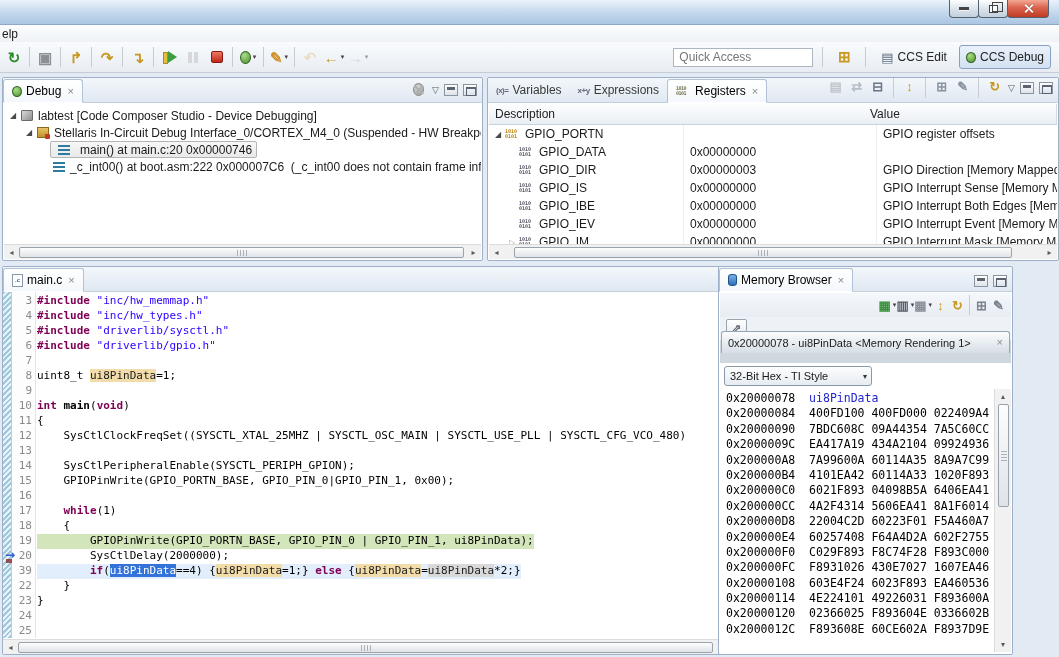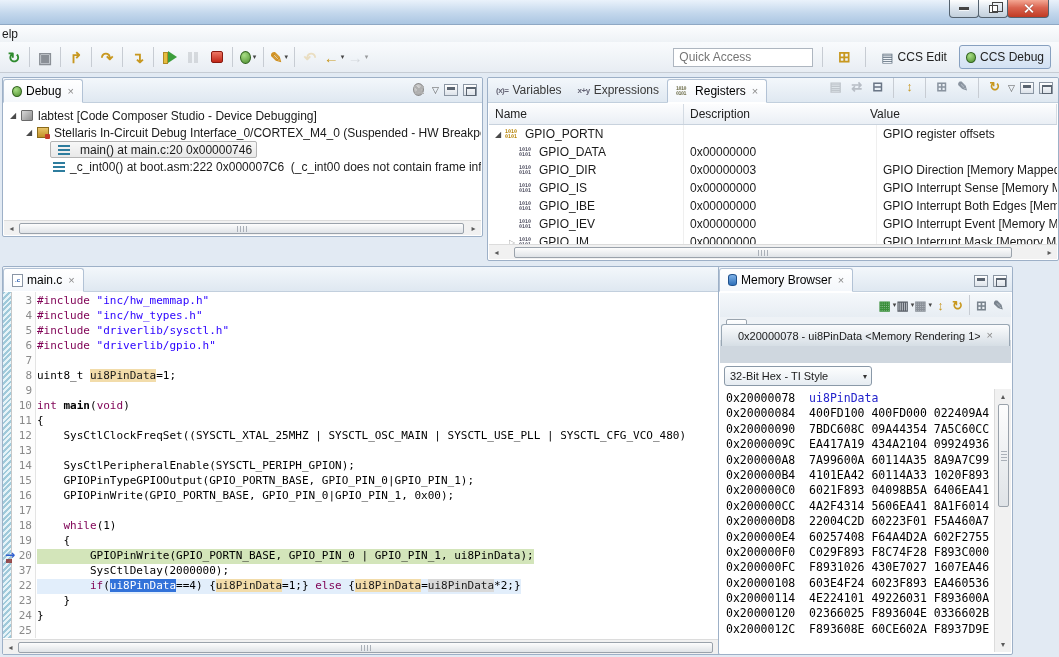--- a/index.html
+++ b/index.html
@@ -100,43 +100,43 @@
   #codewrap{position:absolute;left:0;top:25px;right:0;bottom:0;background:#fff}
   .ruler{position:absolute;left:0;top:0;bottom:16px;width:9px;
     background:repeating-linear-gradient(135deg,#9fc9da 0 2px,#e6f3f8 2px 4px);border-right:1px solid #c8c8c8}
   .lncol{position:absolute;left:9px;top:0;bottom:16px;width:24px;background:#fdfdfd;border-right:1px solid #e4e4e4;padding-top:2px}
   .lnum{height:15px;line-height:15px;font:11px "DejaVu Sans Mono",monospace;color:#8a8a8a;text-align:right;padding-right:3px}
   #code-lines{position:absolute;left:34px;top:0;right:38px;bottom:16px;overflow:hidden;padding-top:2px}
   .cl{height:15px;line-height:15px;font:11px "DejaVu Sans Mono",monospace;white-space:pre}
   .lc{display:inline-block;height:15px}
   .hl-exec{background:#d3e5ba}
   .hl-cursor{background:#e2eefb}
-  .c-kw{color:#7f0055;font-weight:normal}
+  .c-kw{color:#7f0055;font-weight:bold}
   .c-str{color:#2a00ff}
   .c-pl{color:#000}
   .c-b{color:#000;font-weight:bold}
   .c-occ{background:#f2dcaa}
   .c-occw{background:#d9d9d9}
   .c-sel{background:#3272d9;color:#fff}
   .ipmarker{position:absolute;left:0;width:30px;height:15px;font:bold 12px "DejaVu Sans",sans-serif;color:#2f5fd0;line-height:13px;text-align:left;padding-left:2px;z-index:3}
   .ipmarker::after{content:'';position:absolute;left:3px;top:10px;width:6px;height:4px;background:#8a2a2a;opacity:.8}
   #ed-vscroll{right:20px;top:0;bottom:16px}
   #overview{position:absolute;right:0;top:0;bottom:16px;width:20px;background:#f6f6f6;border-left:1px solid #d8d8d8}
   .ovm{position:absolute;left:5px;width:9px;height:6px;border-radius:1px}
 
   
   #mem-toolbar{position:absolute;left:1px;right:1px;top:26px;height:24px;background:linear-gradient(#f5f8fb,#e7edf3);
     display:flex;align-items:center;justify-content:flex-end;padding-right:4px}
   #mem-inputrow{position:absolute;left:1px;right:1px;top:50px;height:23px;background:#eef2f6;display:flex;align-items:center;padding:0 3px}
   #mem-input{flex:1;height:18px;border:1px solid #9aa4ae;background:#fff;font-size:12px;padding:0 4px;font-family:"Liberation Sans",sans-serif;color:#000}
   #mem-gobtn{width:21px;height:19px;margin-left:3px;border:1px solid #9aa4ae;border-radius:2px;background:linear-gradient(#fff,#e2e8ee);
     display:flex;align-items:center;justify-content:center;color:#667;font-size:11px;font-weight:bold}
   #mem-rtabs{position:absolute;left:1px;right:1px;top:73px;height:23px;background:#cfd7df;display:flex;align-items:flex-end}
-  #mem-rtab{flex:1;height:22px;margin:17px 1px;border:1px solid #98a6b3;border-bottom:none;border-radius:3px 3px 0 0;
-    background:linear-gradient(#fbfcfd,#d6dee5);display:flex;align-items:center;font-size:11px;padding:0 16px;gap:5px;white-space:nowrap;overflow:hidden}
+  #mem-rtab{flex:1;height:22px;margin:10px 1px;border:1px solid #98a6b3;border-bottom:none;border-radius:3px 3px 0 0;
+    background:linear-gradient(#fbfcfd,#d6dee5);display:flex;align-items:center;font-size:11px;padding:0 6px;gap:5px;white-space:nowrap;overflow:hidden}
   #mem-fmtrow{position:absolute;left:1px;right:1px;top:96px;height:26px;background:#fff;display:flex;align-items:center;padding-left:4px}
   #mem-select{width:148px;height:20px;border:1px solid #8a99a8;border-radius:3px;background:linear-gradient(#fdfefe,#e6ecf2);
     display:flex;align-items:center;font-size:11px;padding-left:5px;position:relative}
   #mem-select .sel-arrow{position:absolute;right:4px;font-size:8px;color:#333}
   #mem-rows{position:absolute;left:2px;right:18px;top:122px;bottom:2px;overflow:hidden;background:#fff;padding:2px 0 0 5px}
   .mrow{height:15.4px;line-height:15.4px;font:11.5px "DejaVu Sans Mono",monospace;white-space:pre;color:#000}
   .mlabel{color:#2222cc}
   .msel{background:#2f6ed6;color:#fff}
   #mem-vscroll{right:1px;top:122px;bottom:2px}
 </style>
@@ -224,21 +224,21 @@
       <span class="glyph" style="color:#5a6a7a;font-size:13px">▤</span>
       <span>CCS Edit</span>
     </span>
     <span class="persp active">
       <span class="shape-bug" style="width:10px;height:11px"></span>
       <span>CCS Debug</span>
     </span>
   </span>
 </div>
 
-<div class="panel" style="left:2px;top:77px;width:481px;height:160px">
+<div class="panel" style="left:2px;top:77px;width:481px;height:184px">
   <div class="tabstrip">
     <div class="tab active">
       <span class="shape-bug" style="width:10px;height:11px"></span>
       <span>Debug</span>
       <span class="tabx">×</span>
     </div>
     <div class="viewtools">
       <span id="debug-tools" style="display:flex;gap:5px">
           <span class="vti dis">
             <span class="shape-bug-gray"></span>
@@ -324,21 +324,20 @@
           <span class="vti">
             <span class="glyph" style="color: rgb(200, 152, 32);">↻</span>
           </span>
         </span>
       <span class="chev">▽</span>
       <span class="mmbtn minb"></span>
       <span class="mmbtn maxb"></span>
     </div>
   </div>
   <div id="reg-header">
-    <span class="hc c-name">Name</span>
     <span class="hc c-desc" style="border-right:none">Description</span>
     <span class="hc c-val">Value</span>
   </div>
   <div id="reg-rows">
       <div class="rrow">
         <span class="rc c-name">
           <span class="texp" style="margin-left: 4px; color: rgb(74, 74, 74);">◢</span>
           <span class="regicon" style="color: rgb(184, 134, 11); white-space: pre-wrap; margin: 0px 4px 0px 2px;">1010
 0101</span>
           <span>GPIO_PORTN</span>
@@ -435,40 +434,39 @@
         <div class="lnum">11</div>
         <div class="lnum">12</div>
         <div class="lnum">13</div>
         <div class="lnum">14</div>
         <div class="lnum">15</div>
         <div class="lnum">16</div>
         <div class="lnum">17</div>
         <div class="lnum">18</div>
         <div class="lnum">19</div>
         <div class="lnum">20</div>
-        <div class="lnum">37</div>
+        <div class="lnum">39</div>
         <div class="lnum">22</div>
         <div class="lnum">23</div>
         <div class="lnum">24</div>
         <div class="lnum">25</div>
       </div>
     <div id="code-lines">
         <div class="cl"><span class="lc"><span class="c-kw">#include</span><span class="c-pl"> </span><span class="c-str">"inc/hw_memmap.h"</span></span></div>
         <div class="cl"><span class="lc"><span class="c-kw">#include</span><span class="c-pl"> </span><span class="c-str">"inc/hw_types.h"</span></span></div>
         <div class="cl"><span class="lc"><span class="c-kw">#include</span><span class="c-pl"> </span><span class="c-str">"driverlib/sysctl.h"</span></span></div>
         <div class="cl"><span class="lc"><span class="c-kw">#include</span><span class="c-pl"> </span><span class="c-str">"driverlib/gpio.h"</span></span></div>
         <div class="cl"><span class="lc"></span></div>
         <div class="cl"><span class="lc"><span class="c-pl">uint8_t </span><span class="c-occ">ui8PinData</span><span class="c-pl">=1;</span></span></div>
         <div class="cl"><span class="lc"></span></div>
         <div class="cl"><span class="lc"><span class="c-kw">int</span><span class="c-pl"> </span><span class="c-b">main</span><span class="c-pl">(</span><span class="c-kw">void</span><span class="c-pl">)</span></span></div>
         <div class="cl"><span class="lc"><span class="c-pl">{</span></span></div>
         <div class="cl"><span class="lc"><span class="c-pl">    SysCtlClockFreqSet((SYSCTL_XTAL_25MHZ | SYSCTL_OSC_MAIN | SYSCTL_USE_PLL | SYSCTL_CFG_VCO_480)</span></span></div>
         <div class="cl"><span class="lc"></span></div>
         <div class="cl"><span class="lc"><span class="c-pl">    SysCtlPeripheralEnable(SYSCTL_PERIPH_GPION);</span></span></div>
-        <div class="cl"><span class="lc"><span class="c-pl">    GPIOPinTypeGPIOOutput(GPIO_PORTN_BASE, GPIO_PIN_0|GPIO_PIN_1);</span></span></div>
         <div class="cl"><span class="lc"><span class="c-pl">    GPIOPinWrite(GPIO_PORTN_BASE, GPIO_PIN_0|GPIO_PIN_1, 0x00);</span></span></div>
         <div class="cl"><span class="lc"></span></div>
         <div class="cl"><span class="lc"><span class="c-pl">    </span><span class="c-kw">while</span><span class="c-pl">(1)</span></span></div>
         <div class="cl"><span class="lc"><span class="c-pl">    {</span></span></div>
         <div class="cl"><span class="lc hl-exec"><span class="c-pl">        GPIOPinWrite(GPIO_PORTN_BASE, GPIO_PIN_0 | GPIO_PIN_1, ui8PinData);</span></span></div>
         <div class="cl"><span class="lc"><span class="c-pl">        SysCtlDelay(2000000);</span></span></div>
         <div class="cl"><span class="lc hl-cursor"><span class="c-pl">        </span><span class="c-kw">if</span><span class="c-pl">(</span><span class="c-sel">ui8PinData</span><span class="c-pl">==4) {</span><span class="c-occ">ui8PinData</span><span class="c-pl">=1;} </span><span class="c-kw">else</span><span class="c-pl"> {</span><span class="c-occ">ui8PinData</span><span class="c-pl">=</span><span class="c-occw">ui8PinData</span><span class="c-pl">*2;}</span></span></div>
         <div class="cl"><span class="lc"><span class="c-pl">    }</span></span></div>
         <div class="cl"><span class="lc"><span class="c-pl">}</span></span></div>
         <div class="cl"><span class="lc"></span></div>

